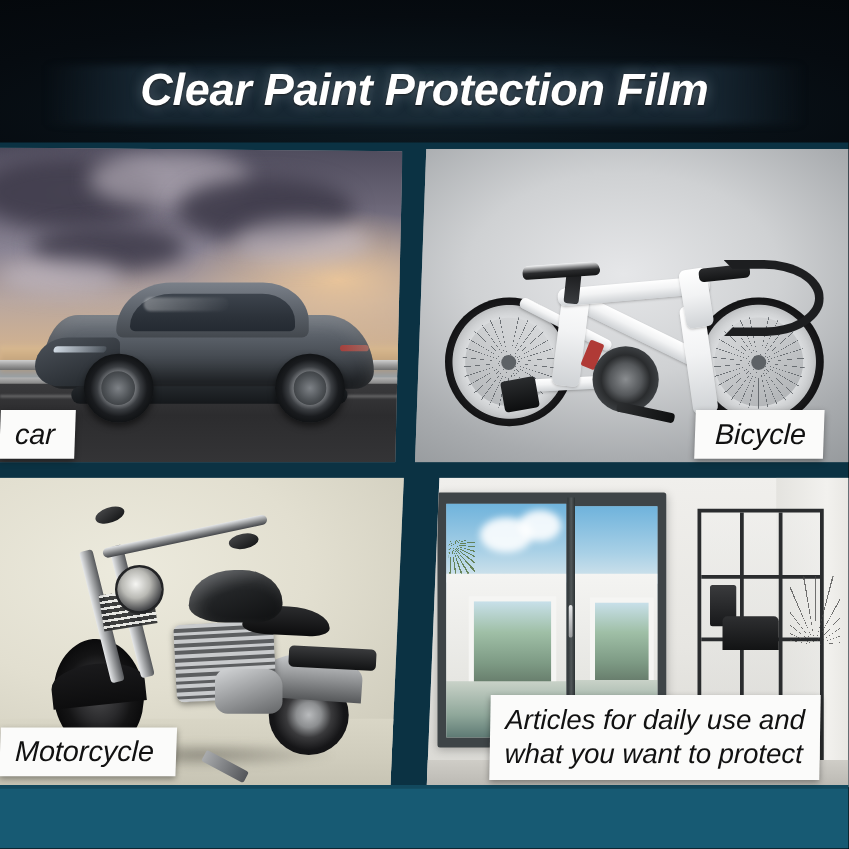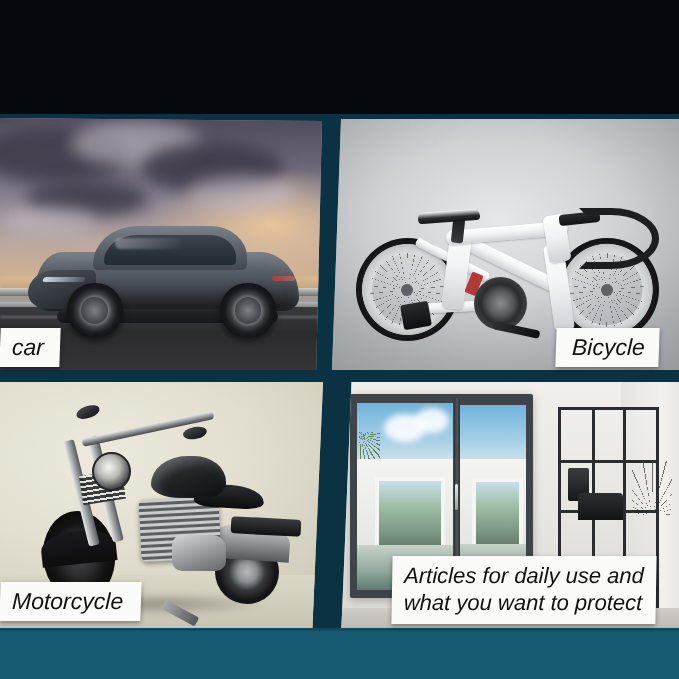--- a/index.html
+++ b/index.html
@@ -562,20 +562,24 @@
   .band-edge {
     position: absolute; left: 0; top: 0; width: 100%; height: 3px;
     background: rgba(0,0,0,.18);
   }
 </style>
 </head>
 <body>
 
 <div id="poster">
 
+  <div class="header">
+    <div class="header-glow"></div>
+    <div class="header-title">Clear Paint Protection Film</div>
+  </div>
 
   <div class="grid">
 
     <div class="panel panel-car">
       <div class="sky">
         <div class="cloud" style="left:-6%;top:4%;width:46%;height:34%;"></div>
         <div class="cloud light" style="left:22%;top:2%;width:40%;height:26%;"></div>
         <div class="cloud" style="left:44%;top:14%;width:44%;height:30%;"></div>
         <div class="cloud light" style="left:58%;top:34%;width:34%;height:20%;"></div>
         <div class="cloud" style="left:8%;top:36%;width:38%;height:22%;"></div>

